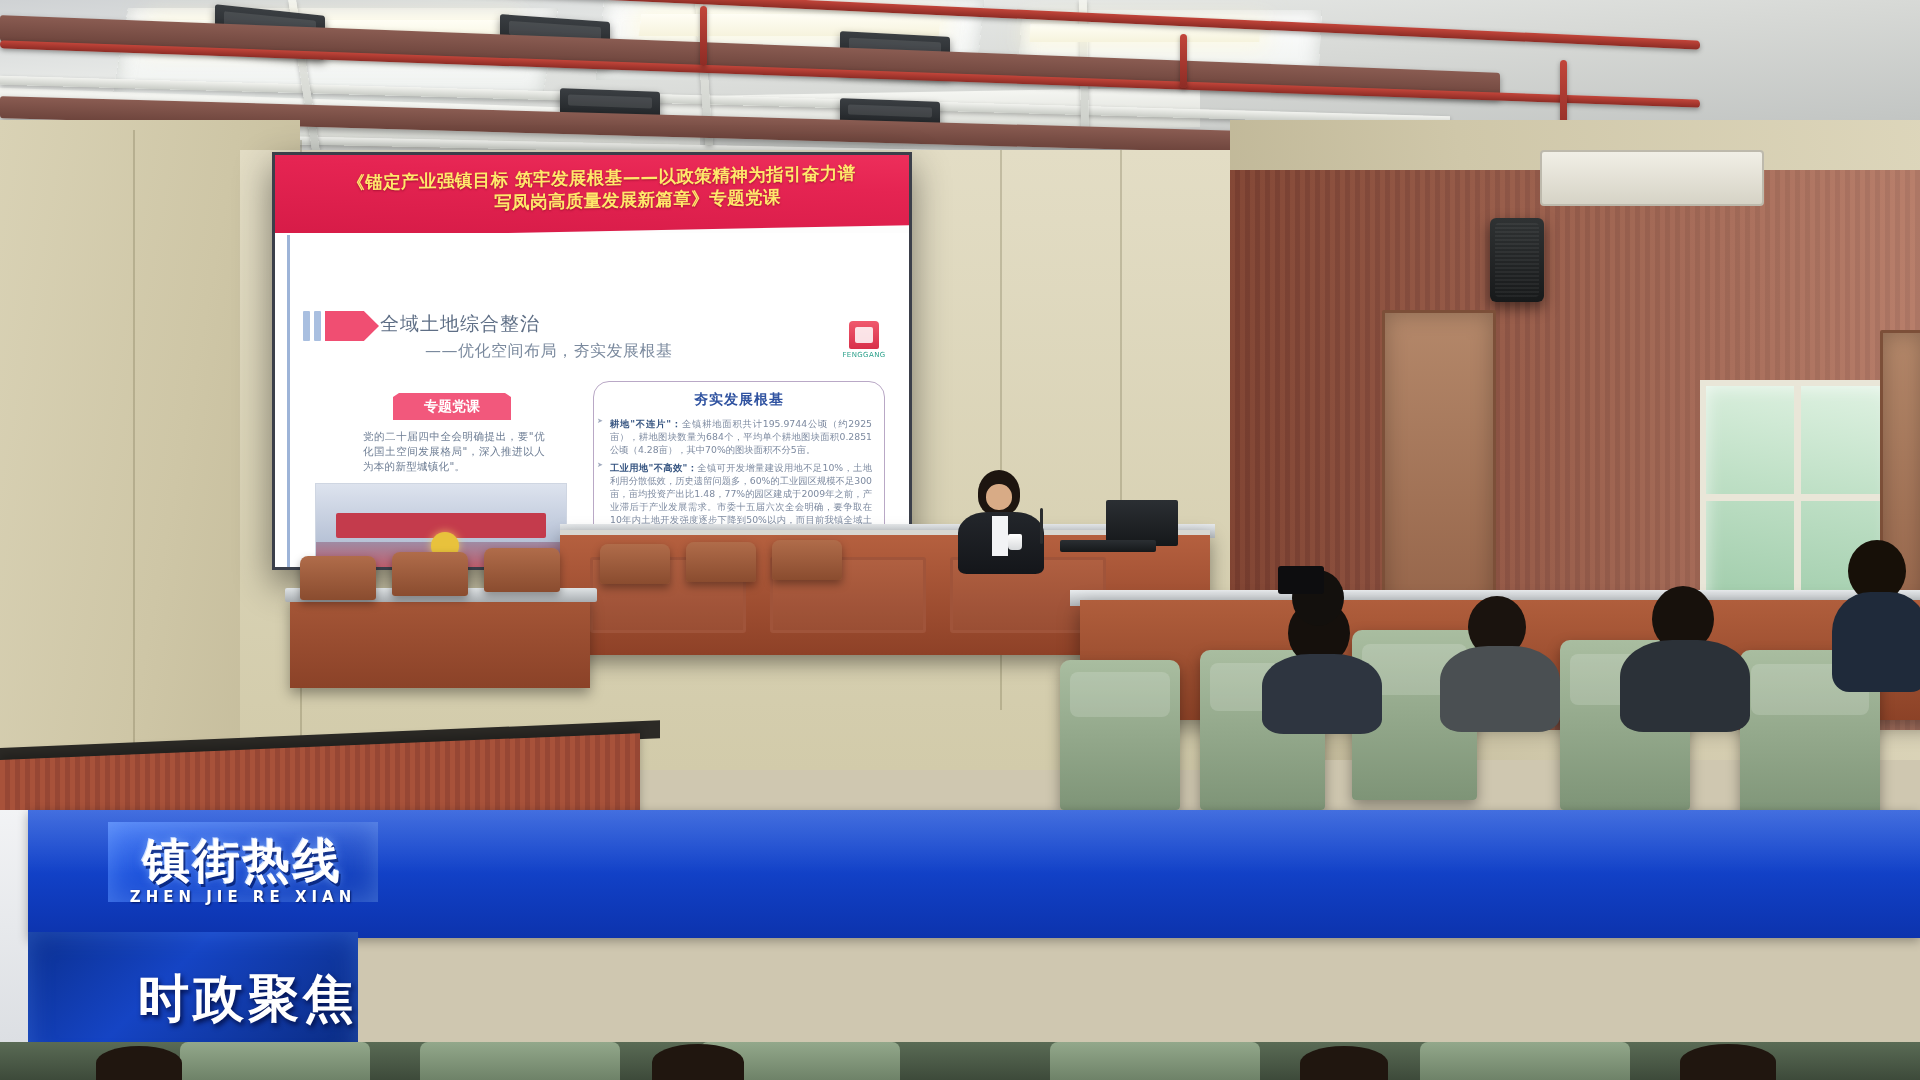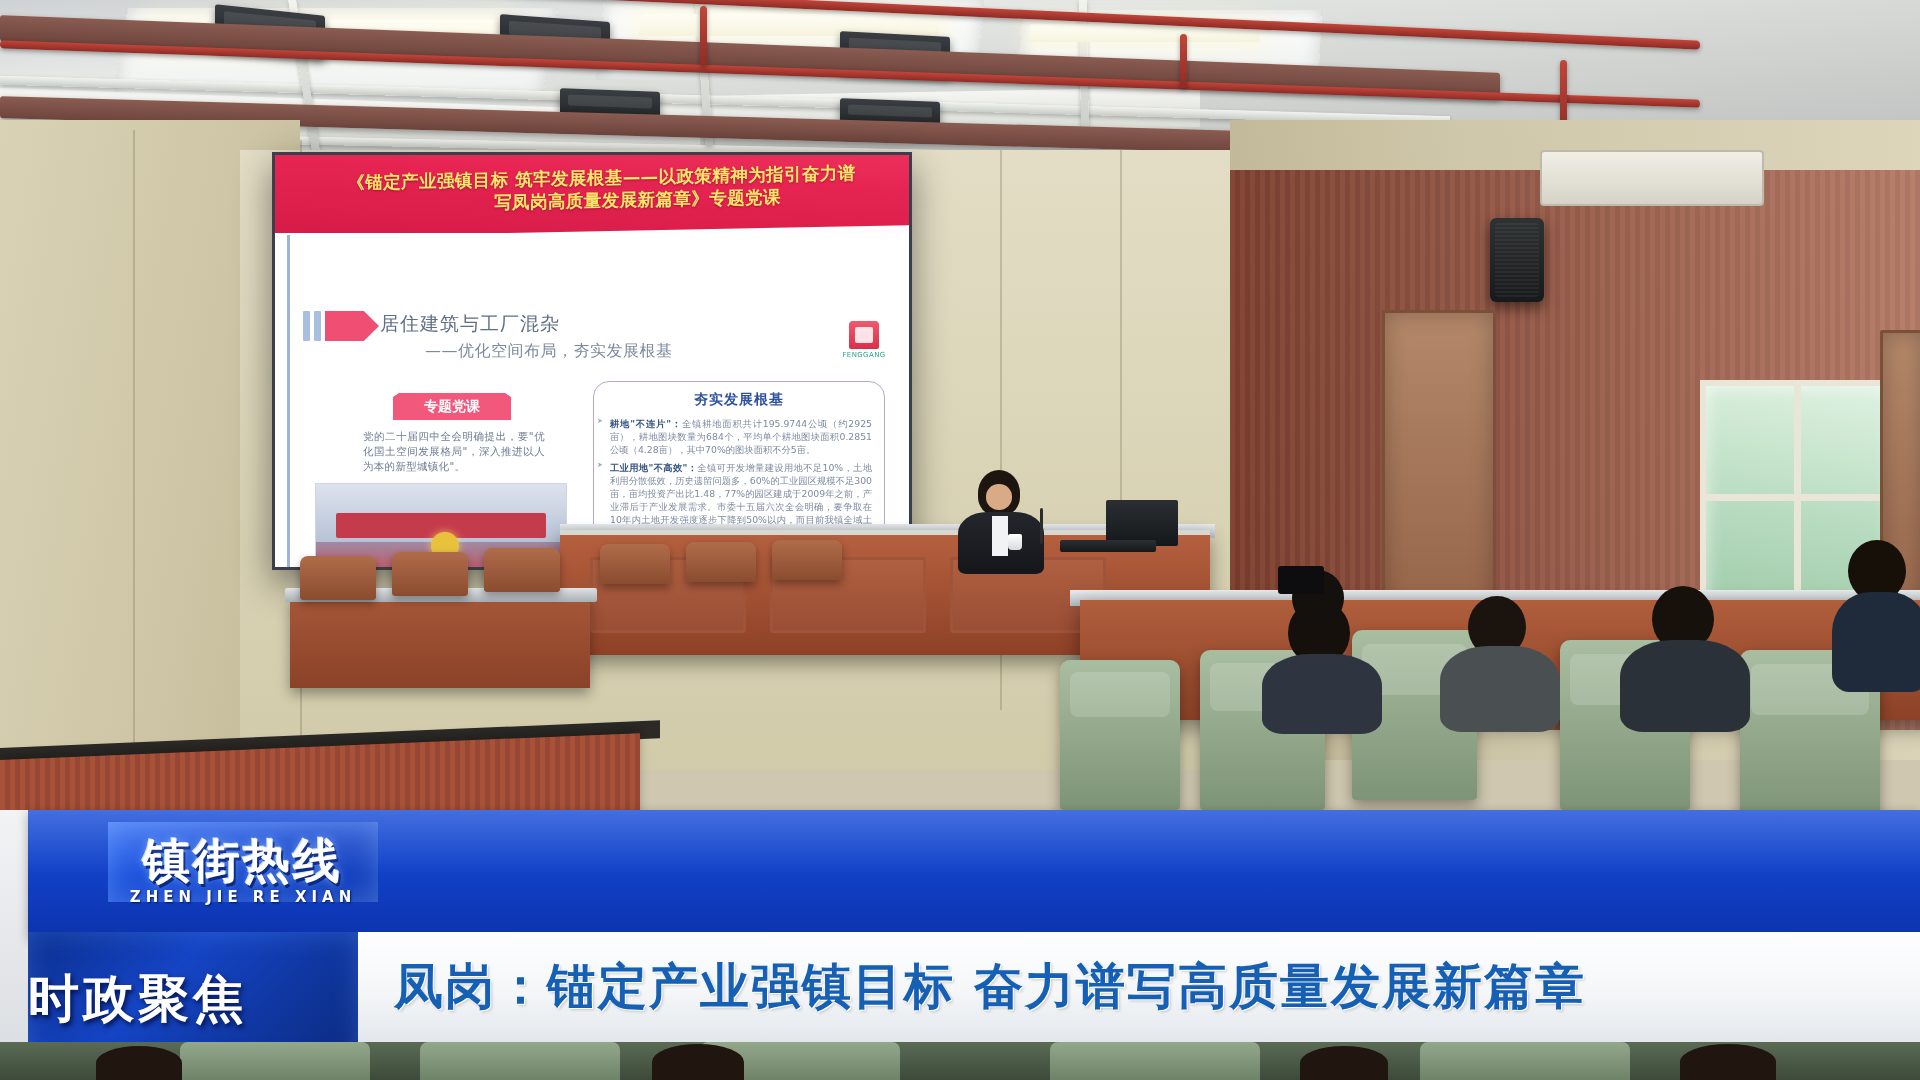--- a/index.html
+++ b/index.html
@@ -145,21 +145,21 @@
     font-size:47px;font-weight:bold;color:#ffffff;letter-spacing:3px;
     text-shadow:2px 3px 0 #0a2a86, -1px -1px 0 #cfe0ff, 0 0 10px rgba(140,190,255,.75);
     font-family:"DejaVu Sans","Liberation Sans",sans-serif;}
   .logo-py{position:absolute;left:0;top:66px;width:270px;text-align:center;
     font-size:15px;font-weight:bold;color:#ffffff;letter-spacing:5px;
     text-shadow:1px 1px 2px rgba(0,20,90,.9);}
 
   .headline-row{position:absolute;left:28px;top:122px;width:1892px;height:110px;}
   .cat-badge{position:absolute;left:0;top:0;width:330px;height:134px;
     background:linear-gradient(135deg,#0b2f8f 0%,#1544c4 40%,#0a2a7d 100%);
-    display:flex;align-items:center;justify-content:flex-start;
+    display:flex;align-items:center;justify-content:flex-end;
     box-shadow:inset 0 0 26px rgba(90,150,255,.35);}
   .cat-badge span{font-size:51px;font-weight:bold;color:#fff;letter-spacing:4px;
     text-shadow:2px 3px 5px rgba(0,10,60,.85);
     font-family:"DejaVu Sans","Liberation Sans",sans-serif;}
 
   .headline-bg{position:absolute;left:330px;top:0;width:1562px;height:110px;
     background:linear-gradient(180deg,#ffffff 0%,#f4f6f8 55%,#e3e7ec 100%);
     display:flex;align-items:center;}
   .headline-text{padding-left:36px;font-size:49px;font-weight:bold;color:#1560b4;letter-spacing:2px;
     text-shadow:1px 1px 0 #ffffff, 2px 2px 3px rgba(0,0,0,.18);
@@ -237,21 +237,21 @@
         </div>
 
         <div class="slide-body">
           <div class="slide-left-rule"></div>
 
           <div class="sec-mark">
             <div class="sec-bar"></div>
             <div class="sec-bar"></div>
             <div class="sec-arrow"></div>
           </div>
-          <div class="sec-title">居住建筑与工厂混杂</div>
+          <div class="sec-title">全域土地综合整治</div>
           <div class="sec-sub">——优化空间布局，夯实发展根基</div>
 
           <div class="tag-policy">专题党课</div>
           <div class="policy-text">党的二十届四中全会明确提出，要"优化国土空间发展格局"，深入推进以人为本的新型城镇化"。</div>
 
           <div class="photo">
             <div class="hall-top"></div>
             <div class="hall-banner"></div>
             <div class="hall-emblem"></div>
 
@@ -350,23 +350,20 @@
       <div class="logo-plate">
         <div class="logo-cn">镇街热线</div>
         <div class="logo-py">ZHEN JIE RE XIAN</div>
       </div>
     </div>
 
     <div class="headline-row">
       <div class="cat-badge">
         <span>时政聚焦</span>
       </div>
-      <div class="headline-bg">
-        <div class="headline-text">凤岗：锚定产业强镇目标 奋力谱写高质量发展新篇章</div>
-      </div>
     </div>
 
     <div class="bottom-strip">
       <div class="bs-seat" style="left:180px;width:190px;"></div>
       <div class="bs-seat" style="left:420px;width:200px;"></div>
       <div class="bs-seat" style="left:700px;width:200px;"></div>
       <div class="bs-seat" style="left:1050px;width:210px;"></div>
       <div class="bs-seat" style="left:1420px;width:210px;"></div>
       <div class="bs-head" style="left:96px;width:86px;height:34px;"></div>
       <div class="bs-head" style="left:652px;width:92px;height:36px;"></div>

